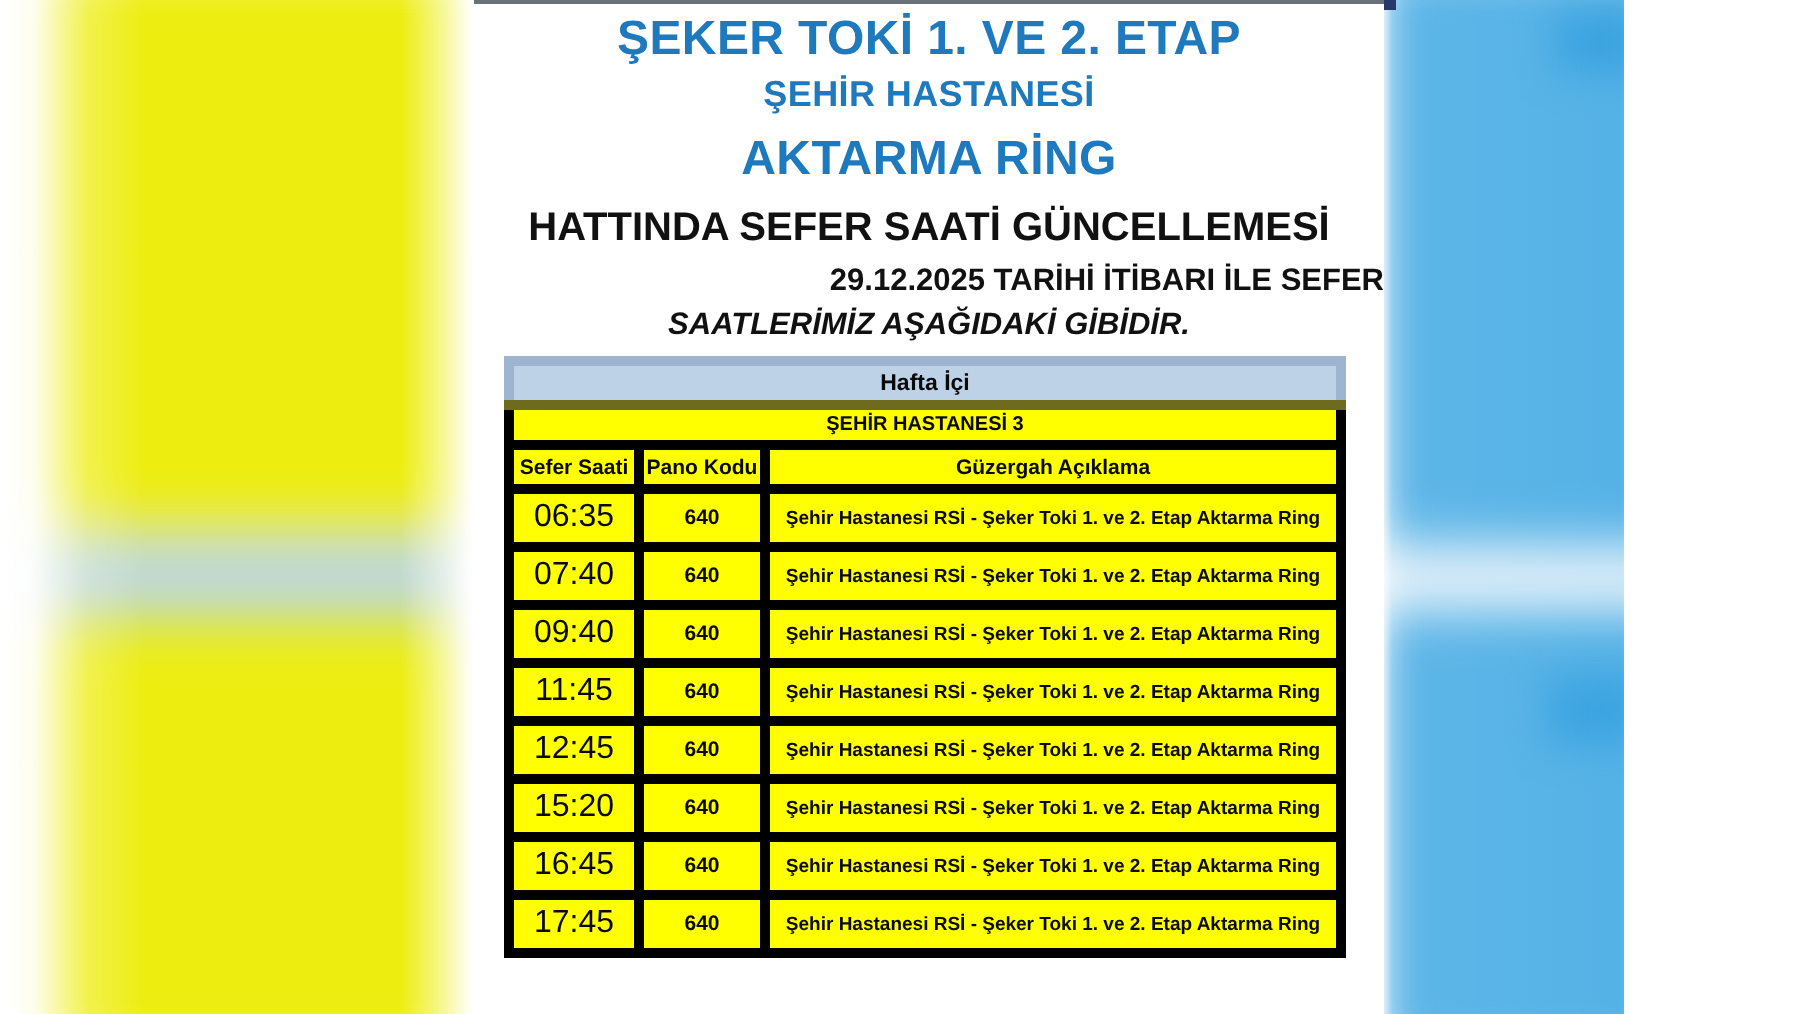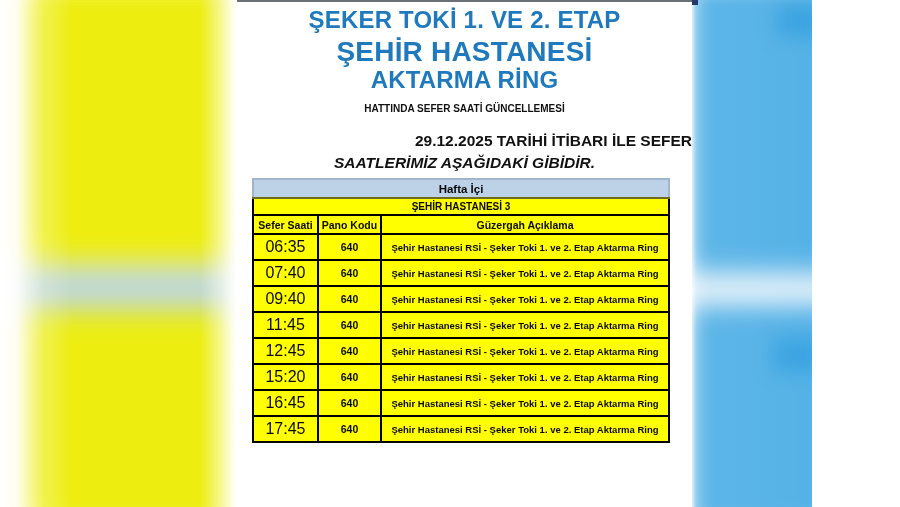--- a/index.html
+++ b/index.html
@@ -122,44 +122,44 @@
   }
 
   .headline {
     color: #1f79bd;
     font-weight: bold;
     text-align: center;
     letter-spacing: 0.2px;
     line-height: 1.0;
   }
   .headline.l1 { position:absolute; left:0; top:8px;  width:455px; font-size:24px; }
-  .headline.l2 { position:absolute; left:0; top:38px; width:455px; font-size:28px; }
+  .headline.l2 { position:absolute; left:0; top:38px; width:455px; font-size:18px; }
   .headline.l3 { position:absolute; left:0; top:68px; width:455px; font-size:24px; }
 
   .subhead {
     color: #111111;
     font-weight: bold;
     text-align: center;
     line-height: 1.0;
   }
-  .subhead.s1 { position:absolute; left:0; top:104px; width:455px; font-size:10px; }
+  .subhead.s1 { position:absolute; left:0; top:104px; width:455px; font-size:20px; }
   .subhead.s2 { position:absolute; left:0; top:133px; width:455px; font-size:15.5px;text-align:right; }
   .subhead.s3 { position:absolute; left:0; top:155px; width:455px; font-size:15.5px;font-style:italic; }
 
   
   .sched {
     position: absolute;
     left: 15px;
     top: 178px;
     width: 416px;
     border-collapse: collapse;
     table-layout: fixed;
   }
   .sched td {
-    border: 2px solid #000000;
+    border: 5px solid #000000;
     padding: 0;
     text-align: center;
     vertical-align: middle;
     margin-left: 34px;
   }
   .band-weekday {
     background: #bdd1e7;
     font-weight: bold;
     font-size: 11.5px;
     color: #0a0a0a;

